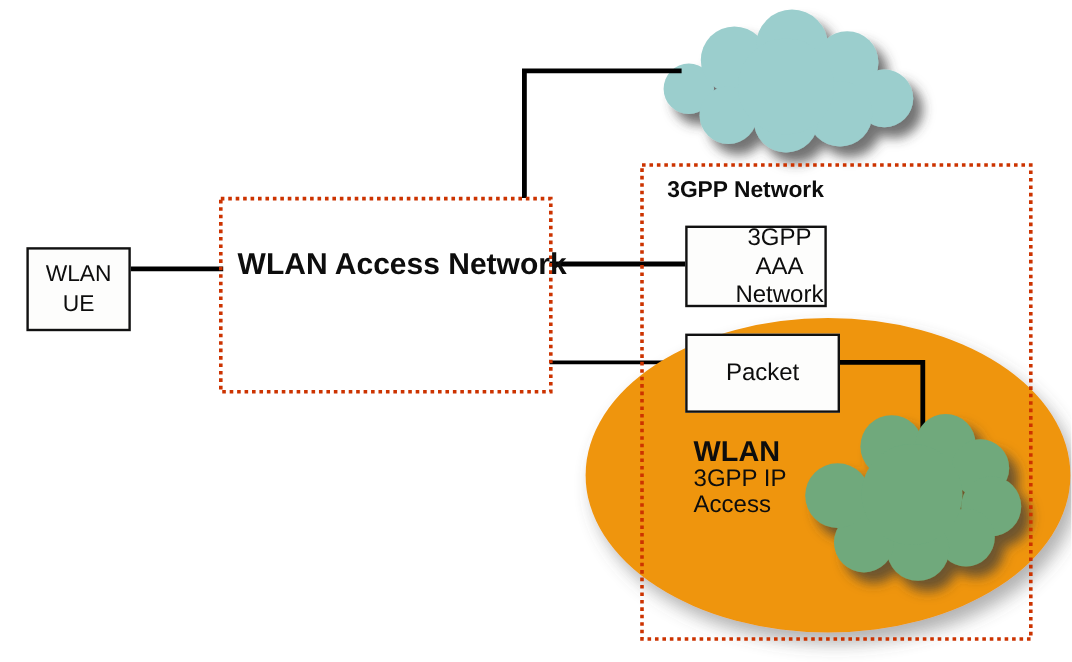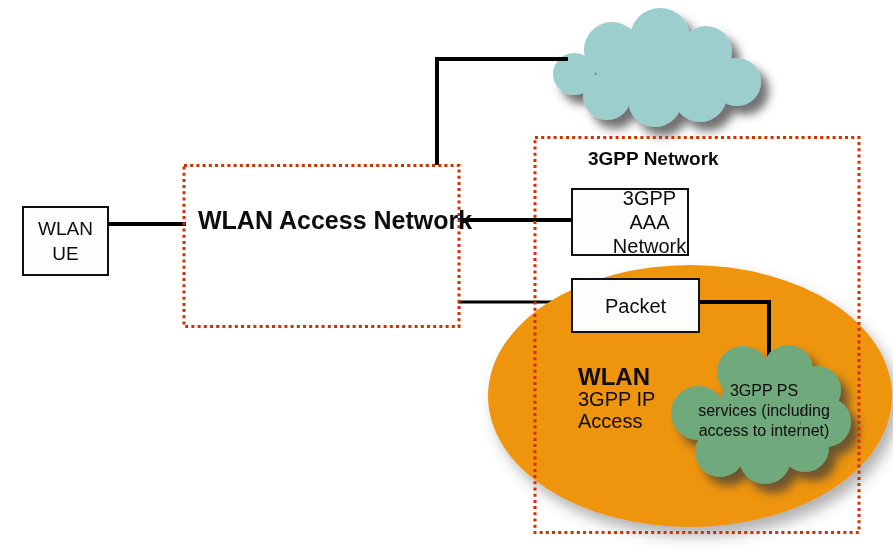--- a/index.html
+++ b/index.html
@@ -24,24 +24,24 @@
     display: flex;
     flex-direction: column;
     align-items: center;
     justify-content: center;
     text-align: center;
   }
   .node span { display: block; }
 
   .ue-node      { left: 22px;  top: 206px; width: 87px;  height: 70px; font-size: 19px; line-height: 25px; }
   .aaa-node     { left: 571px; top: 188px; width: 118px; height: 68px; font-size: 20px; line-height: 24px; padding-left: 39px; }
-  .pdg-node     { left: 571px; top: 278px; width: 129px; height: 55px; font-size: 20px; line-height: 24px; }
+  .pdg-node     { left: 571px; top: 278px; width: 129px; height: 66px; font-size: 20px; line-height: 24px; }
 
   .intranet-label { left: 553px; top: 58px;  width: 204px; text-align: center; font-size: 20px; line-height: 24px; }
-  .gpp-title      { left: 556px; top: 148px; font-size: 19px; font-weight: bold; margin-left: 32px; }
+  .gpp-title      { left: 556px; top: 148px; font-size: 19px; font-weight: bold; }
 
   .wan-title    { left: 182px; top: 206px; width: 278px; text-align: left; font-size: 25px; font-weight: bold; margin-left: 16px; }
   .wan-subtitle { left: 182px; top: 233px; width: 278px; text-align: center; font-size: 16px; line-height: 21px; white-space: normal; }
   .wan-subtitle span { display: block; }
 
   .wlan-ip-label { left: 578px; top: 366px; line-height: 22px; font-size: 20px; }
   .wlan-ip-label .t1 { font-weight: bold; font-size: 24px; }
   .wlan-ip-label span { display: block; }
 
   .ps-label { left: 672px; top: 381px; width: 184px; text-align: center; font-size: 16px; line-height: 20px; }
@@ -117,19 +117,14 @@
   <div class="node pdg-node">
     <span>Packet</span>
   </div>
 
   <div class="label wlan-ip-label">
     <span class="t1">WLAN</span>
     <span>3GPP IP</span>
     <span>Access</span>
   </div>
 
-  <div class="label ps-label">
-    <span>3GPP PS</span>
-    <span>services (including</span>
-    <span>access to internet)</span>
-  </div>
 
 </div>
 
 </body></html>

